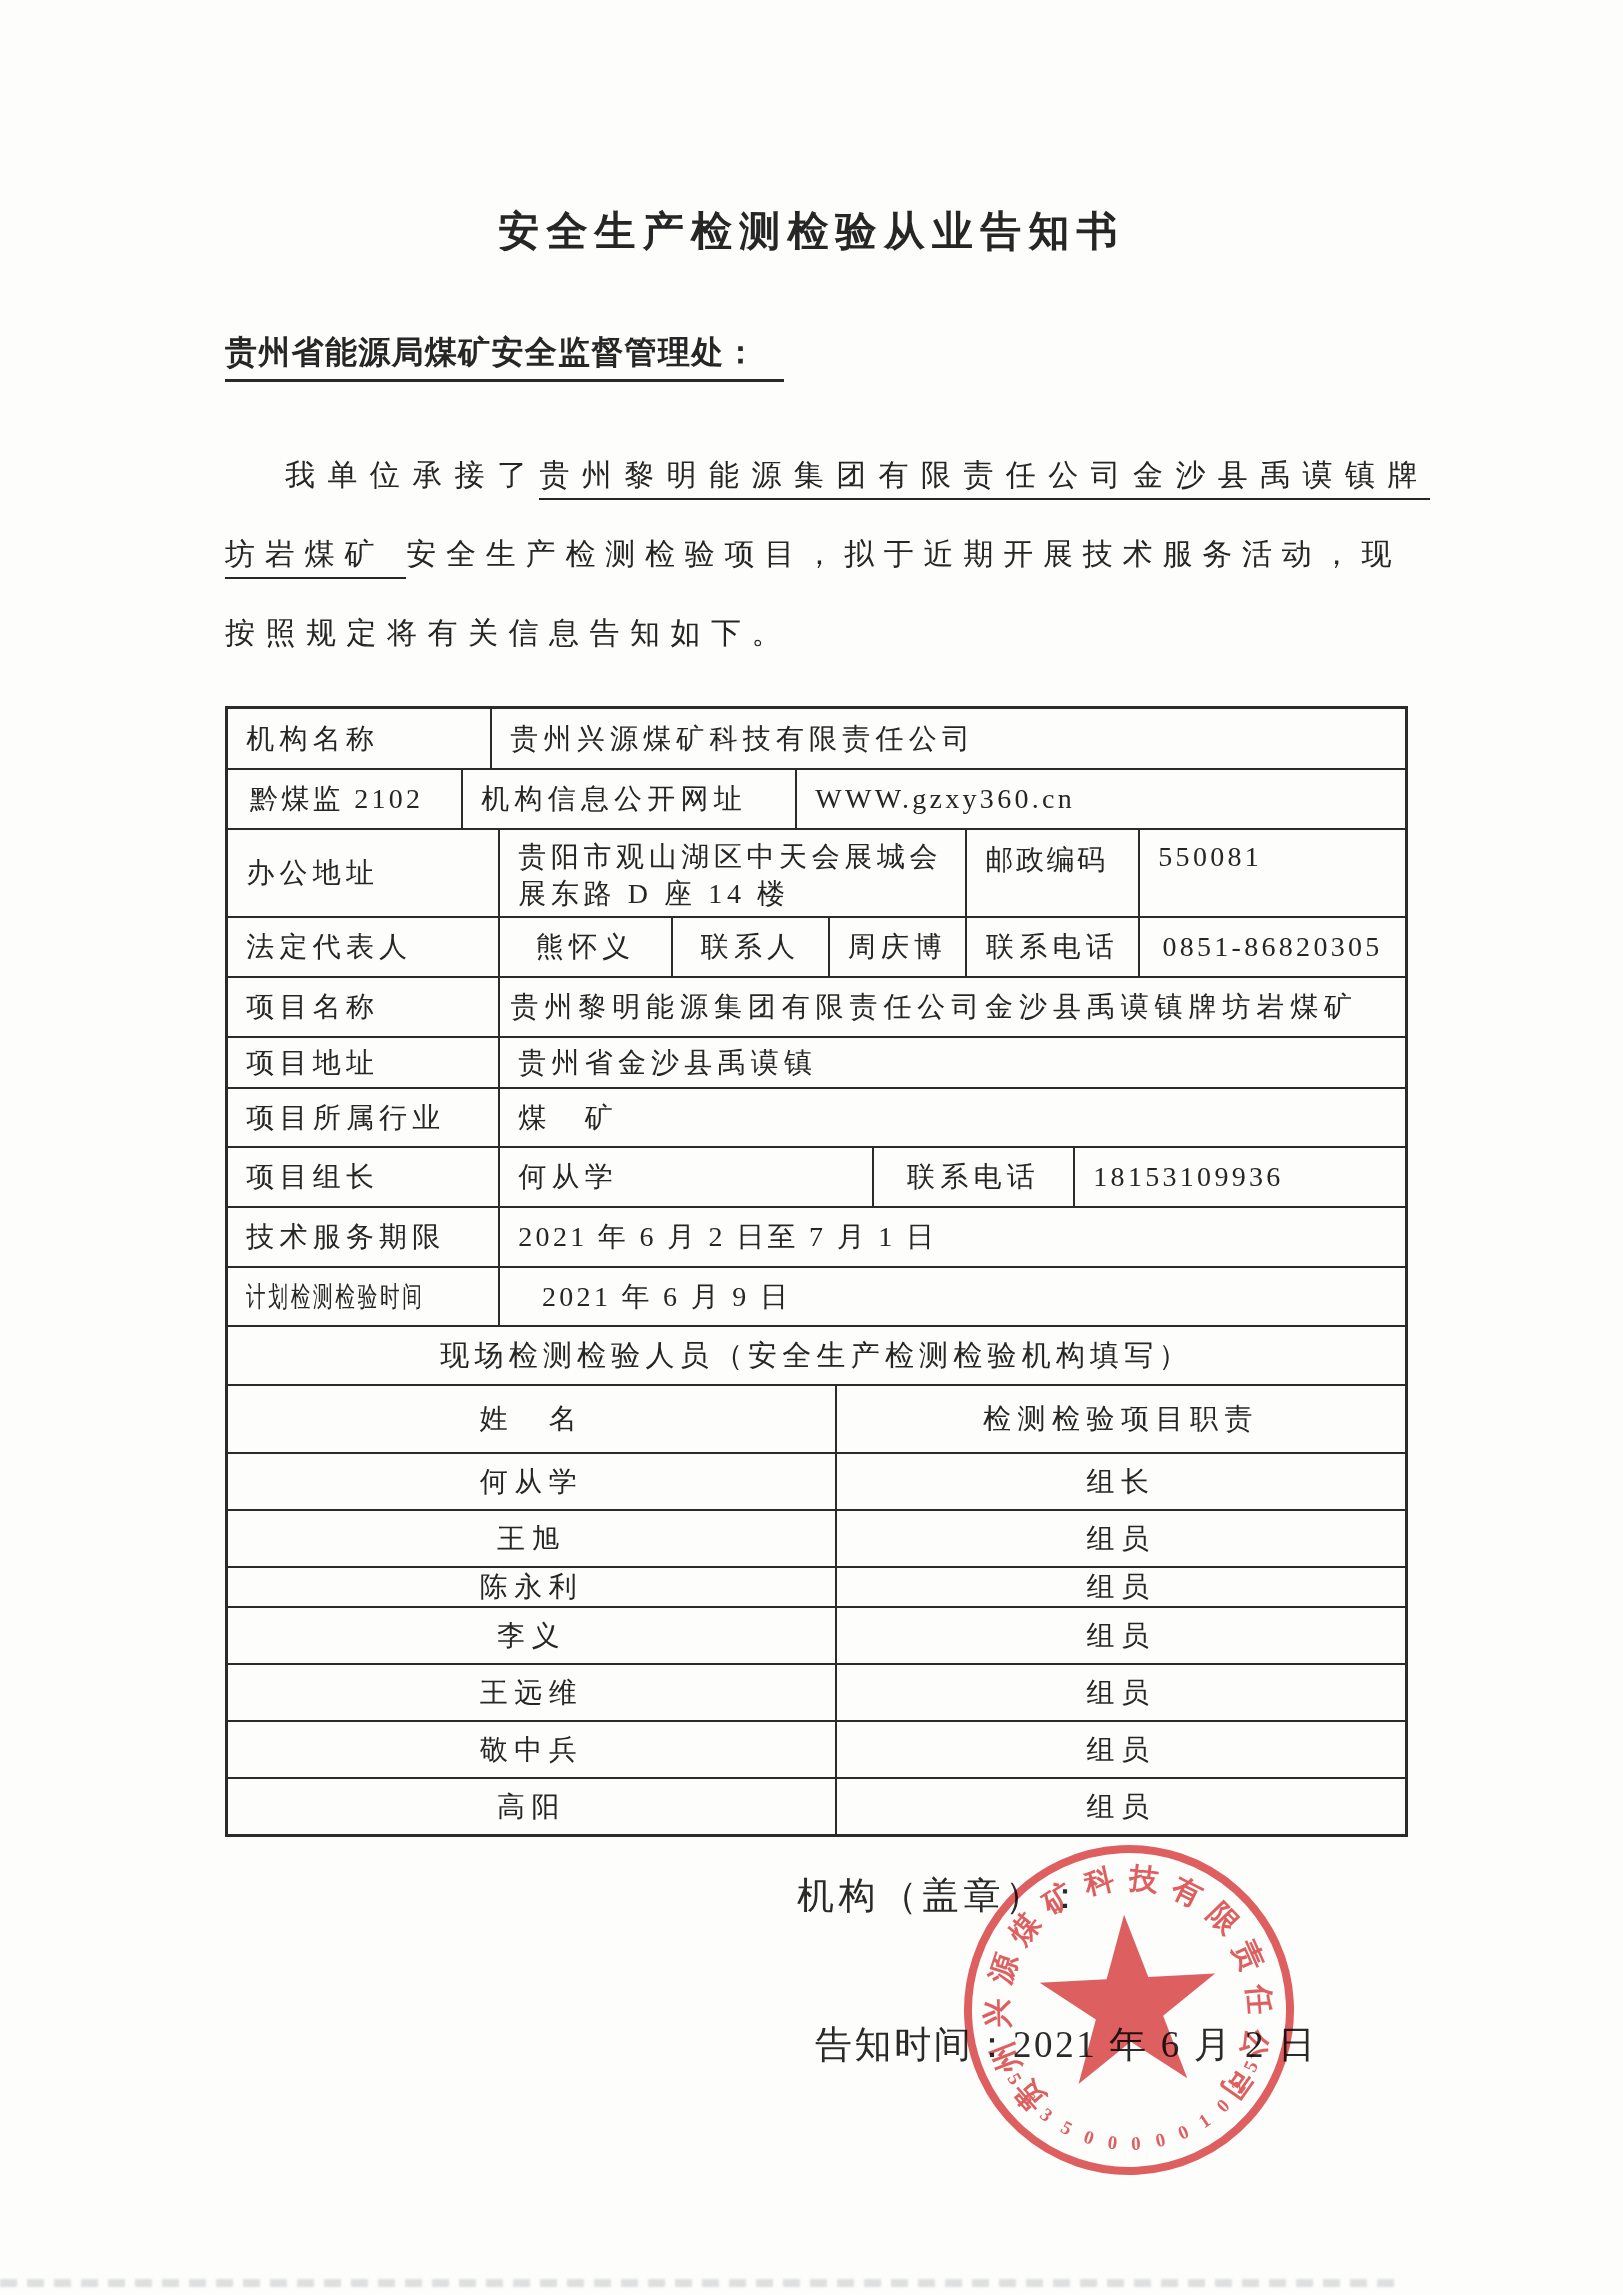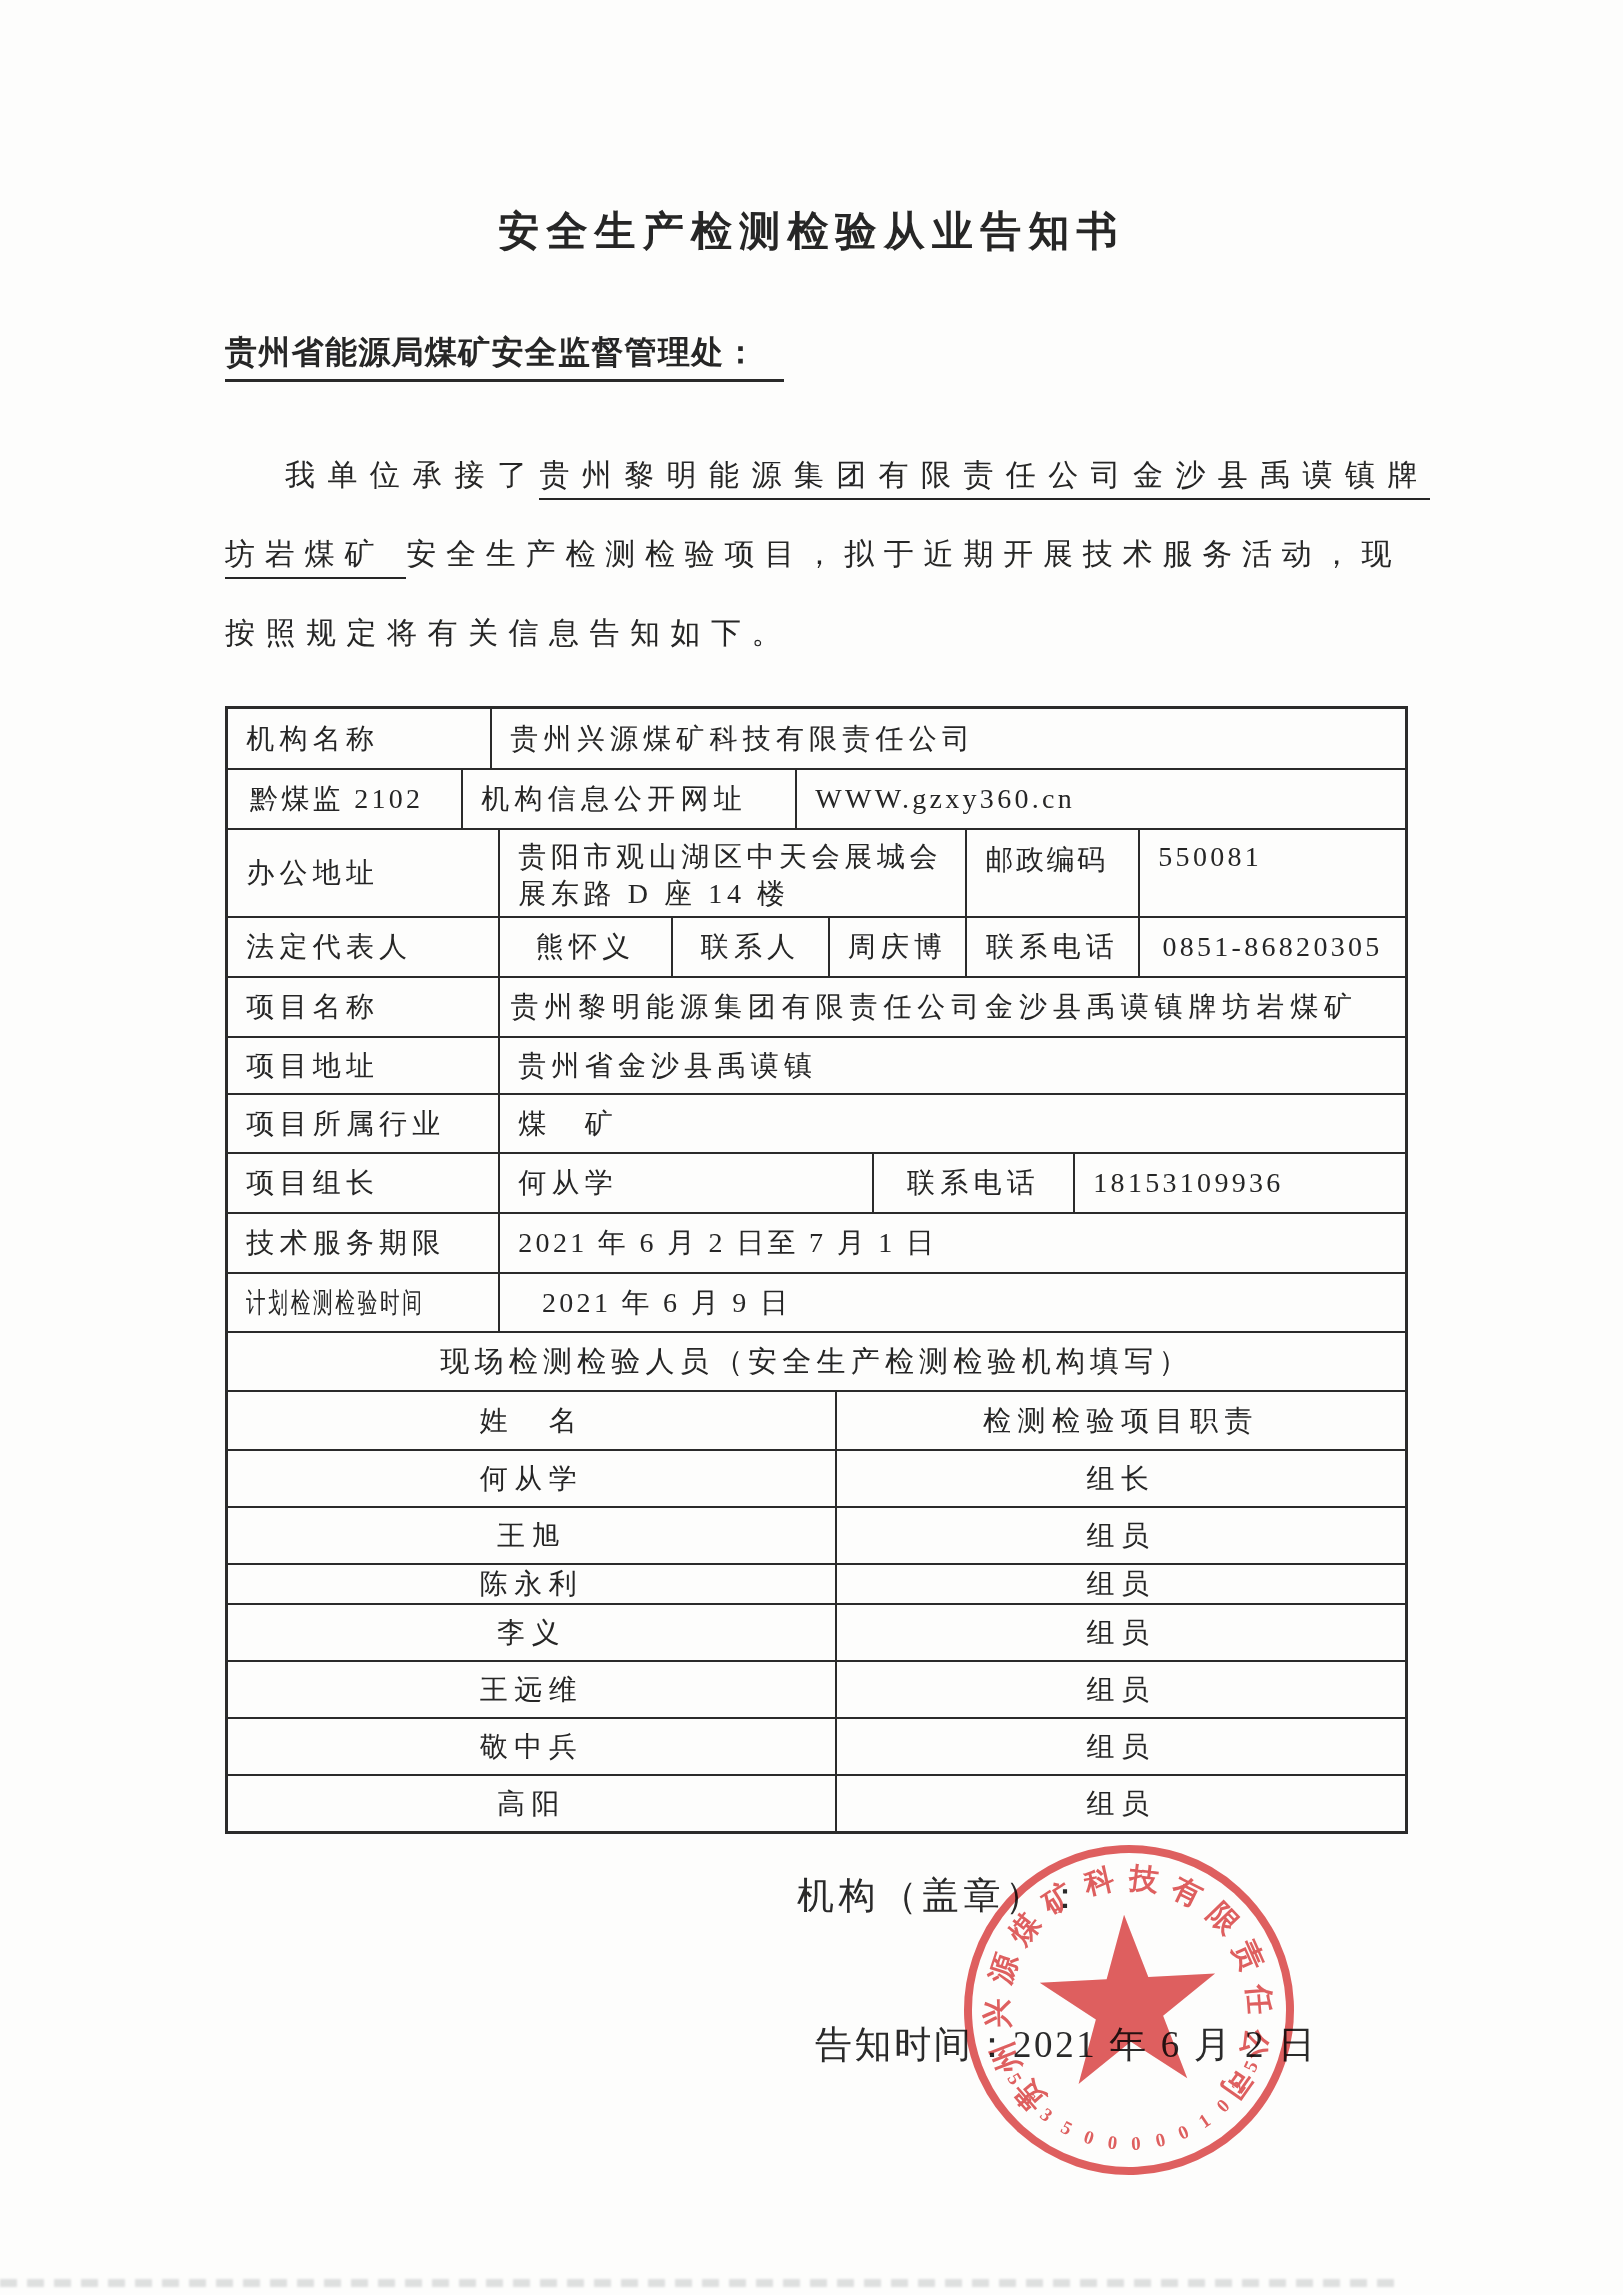--- a/index.html
+++ b/index.html
@@ -131,21 +131,21 @@
       <div class="icell ctr" style="flex:0 0 137px">周庆博</div>
       <div class="icell ctr" style="flex:0 0 173px">联系电话</div>
       <div class="icell last ctr num">0851-86820305</div>
     </div>
 
     <div class="irow" style="height:60px">
       <div class="icell" style="flex:0 0 270px">项目名称</div>
       <div class="icell last" style="padding-left:10.5px;letter-spacing:5.9px">贵州黎明能源集团有限责任公司金沙县禹谟镇牌坊岩煤矿</div>
     </div>
 
-    <div class="irow" style="height:57px">
+    <div class="irow" style="height:51px">
       <div class="icell" style="flex:0 0 270px">项目地址</div>
       <div class="icell last">贵州省金沙县禹谟镇</div>
     </div>
 
     <div class="irow" style="height:59px">
       <div class="icell" style="flex:0 0 270px">项目所属行业</div>
       <div class="icell last">煤　矿</div>
     </div>
 
     <div class="irow" style="height:60px">
@@ -164,21 +164,21 @@
       <div class="icell" style="flex:0 0 270px">
         <span class="squish">计划检测检验时间</span>
       </div>
       <div class="icell last num" style="padding-left:42px">2021 年 6 月 9 日</div>
     </div>
 
     <div class="irow" style="height:59px">
       <div class="icell last sec-title">现场检测检验人员（安全生产检测检验机构填写）</div>
     </div>
 
-    <div class="irow" style="height:59px">
+    <div class="irow" style="height:68px">
       <div class="icell pcell" style="flex:0 0 607px">姓　名</div>
       <div class="icell last pcell">检测检验项目职责</div>
     </div>
 
     <div class="irow" style="height:57px">
       <div class="icell pcell" style="flex:0 0 607px">何从学</div>
       <div class="icell last pcell">组长</div>
     </div>
     <div class="irow" style="height:57px">
       <div class="icell pcell" style="flex:0 0 607px">王旭</div>

